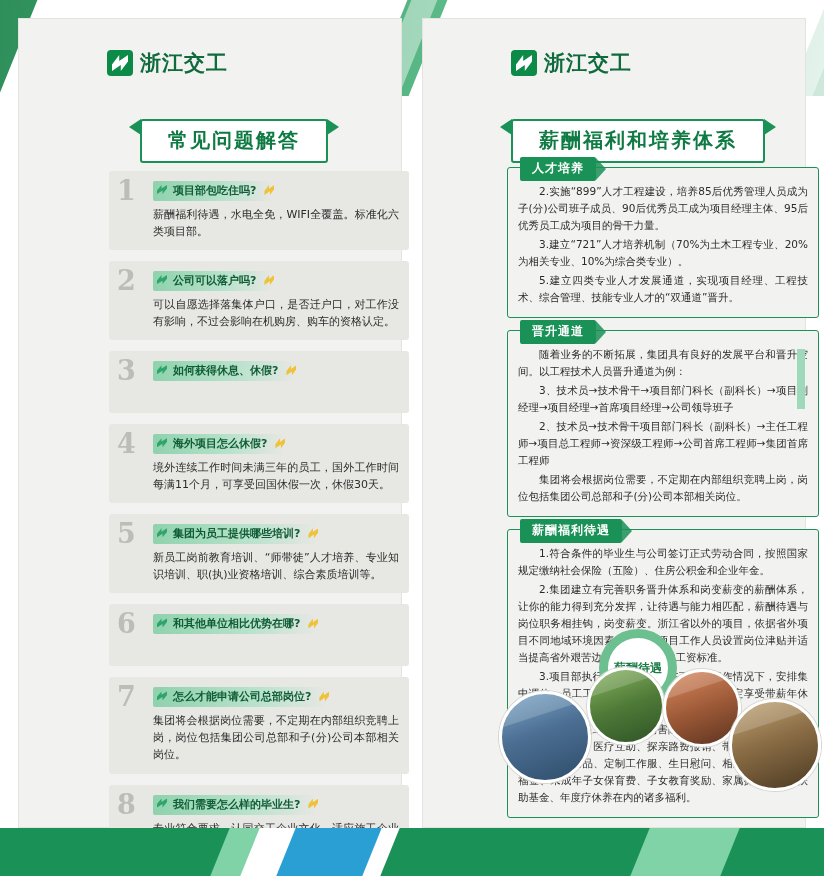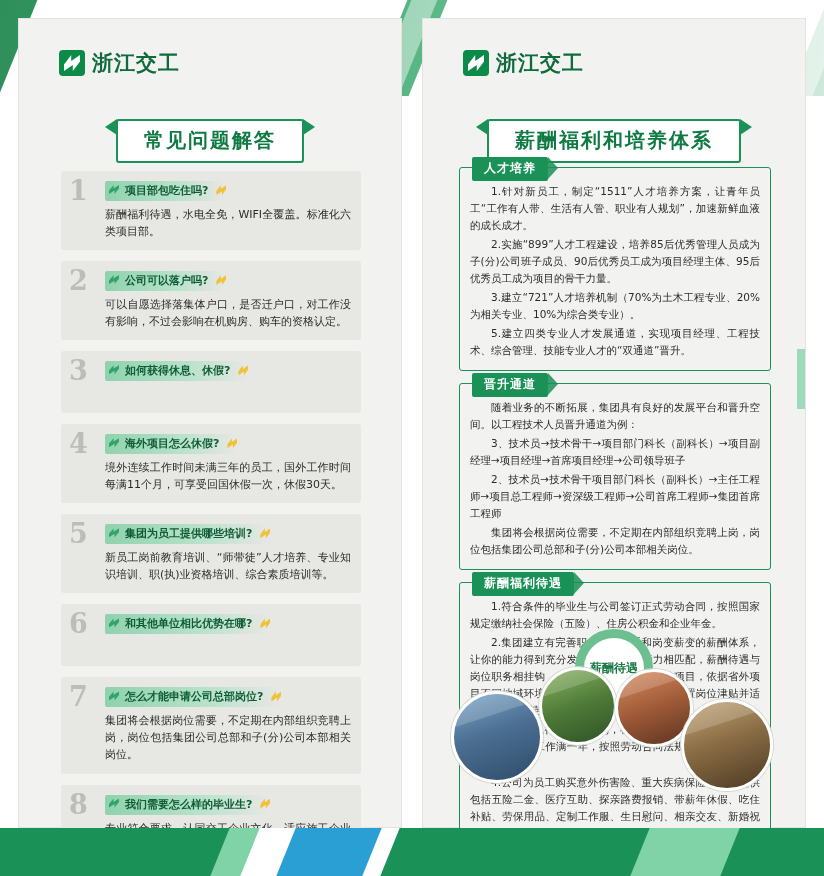--- a/index.html
+++ b/index.html
@@ -43,20 +43,21 @@
     transform: skewX(-22deg);
   }
   
   .panel {
     position: absolute;
     top: 18px;
     width: 384px;
     height: 810px;
     background: #f2f2f0;
     border: 1px solid #e3e3e0;
+    padding-left: 48px;
   }
   .panel.left { left: 18px; }
   .panel.right { left: 422px; }
 
   .panel-inner { position: relative; width: 100%; height: 100%; }
 
   .logo-row {
     position: absolute;
     left: 40px; top: 30px;
     display: flex; align-items: center; gap: 7px;
@@ -172,21 +173,21 @@
     position: relative;
     border: 1.5px solid #1a9156;
     border-radius: 3px;
     margin-bottom: 12px;
     padding: 15px 10px 9px 10px;
     background: #f2f2f0;
   }
   .section-head {
     position: absolute;
     left: 12px; top: -11px;
-    display: flex; 
+    display: flex; align-items: center;
   }
   .sh-box {
     background: #1a9156;
     color: #ffffff;
     font-size: 12px; font-weight: bold;
     letter-spacing: 1px;
     padding: 3px 12px 4px 12px;
     border-radius: 2px;
     white-space: nowrap;
   }
@@ -373,21 +374,20 @@
         <span class="title-wing r"></span>
       </div>
 
       <div class="sections">
 
         <div class="section">
           <div class="section-head">
             <span class="sh-box">人才培养</span>
             <span class="sh-tail"></span>
           </div>
-          <p>1.针对新员工，制定“1511”人才培养方案，让青年员工“工作有人带、生活有人管、职业有人规划”，加速新鲜血液的成长成才。</p>
           <p>2.实施“899”人才工程建设，培养85后优秀管理人员成为子(分)公司班子成员、90后优秀员工成为项目经理主体、95后优秀员工成为项目的骨干力量。</p>
           <p>3.建立“721”人才培养机制（70%为土木工程专业、20%为相关专业、10%为综合类专业）。</p>
           <p>5.建立四类专业人才发展通道，实现项目经理、工程技术、综合管理、技能专业人才的“双通道”晋升。</p>
         </div>
 
         <div class="section">
           <div class="section-head">
             <span class="sh-box">晋升通道</span>
             <span class="sh-tail"></span>
           </div>

